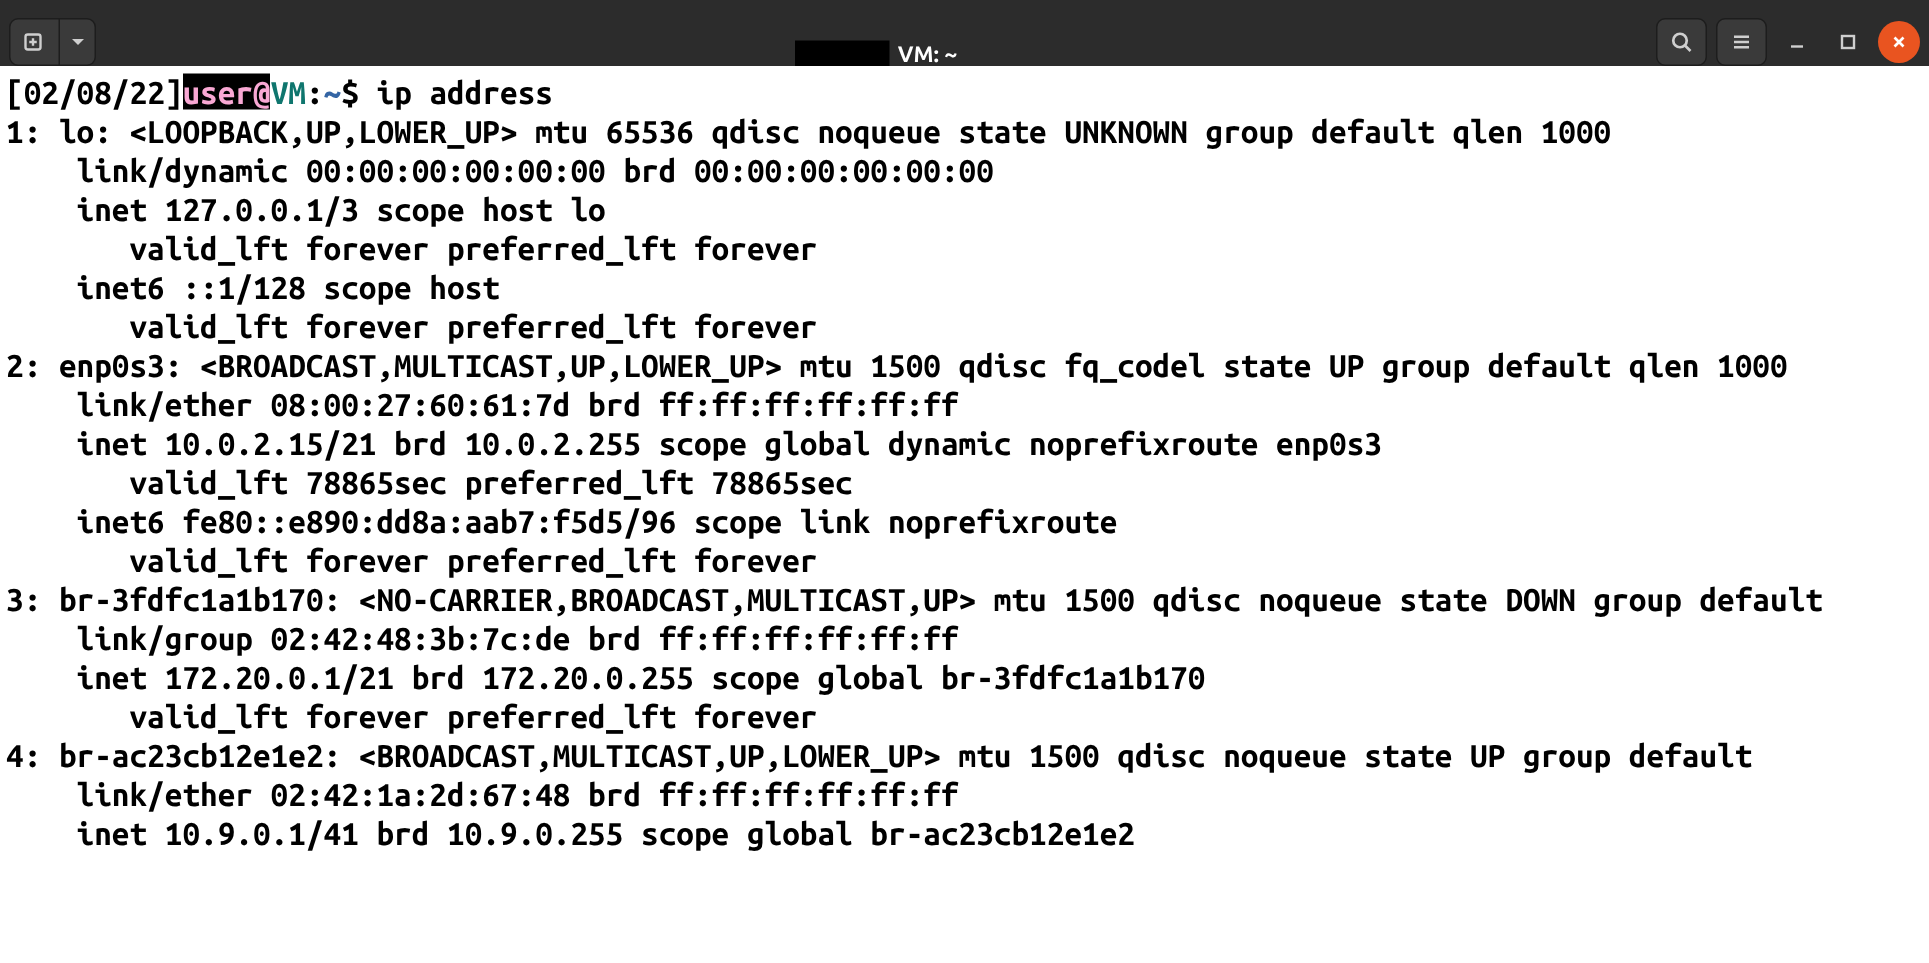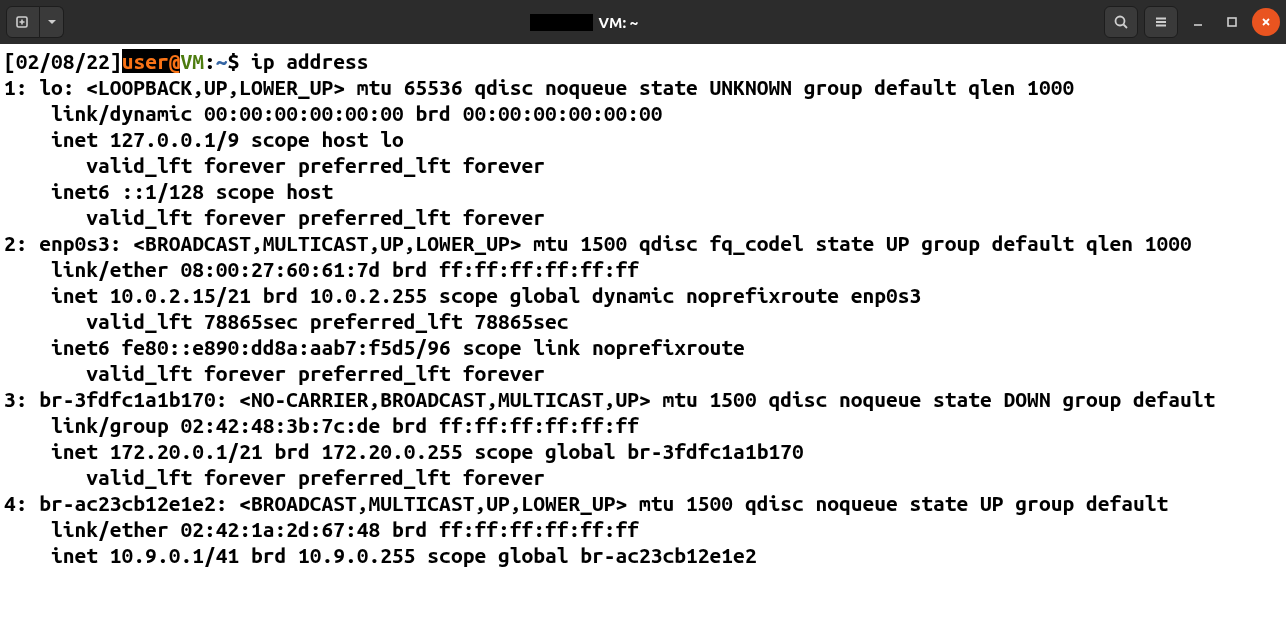--- a/index.html
+++ b/index.html
@@ -7,22 +7,22 @@
       width: 1286px;
       height: 642px;
       background: #ffffff;
       font-family: "Ubuntu Mono", "DejaVu Sans Mono", monospace;
       overflow: hidden;
     }
     .titlebar {
       height: 44px;
       background: #2c2c2c;
       display: flex;
-      align-items: center;
-      padding: 15px 6px;
+      align-items: flex-end;
+      padding: 0 6px;
       color: #e8e8e8;
     }
     .tb-left { display: flex; align-items: center; gap: 0; }
     .tb-btn {
       width: 34px;
       height: 32px;
       background: #3a3a3a;
       border: 1px solid #1d1d1d;
       display: flex;
       align-items: center;
@@ -61,23 +61,23 @@
     .win-btn.close { background: #e95420; color: #fff; }
     .terminal {
       padding: 4px 4px 0 4px;
       white-space: pre;
       font-size: 21px;
       line-height: 26px;
       color: #000000;
       font-weight: bold;
       font-family: "Ubuntu Mono", "DejaVu Sans Mono", monospace;
     }
-    .host { color: #4d7c0f; font-weight: bold; }
+    .host { color: #0f766e; font-weight: bold; }
     .tilde { color: #3465a4; font-weight: bold; }
-    .redact-inline { background: #000000; color: #f97316; text-align: right; }
+    .redact-inline { background: #000000; color: #f9a8d4; text-align: right; }
   </style>
 </head>
 <body>
 
 <div class="titlebar">
   <div class="tb-left">
     <div class="tb-btn newtab">
       <svg width="16" height="16" viewBox="0 0 16 16" fill="none" stroke="currentColor" stroke-width="1.6">
         <rect x="2" y="3" width="10" height="10" rx="1.5"></rect>
         <path d="M7 5.5 v5 M4.5 8 h5"></path>
@@ -121,21 +121,21 @@
       <svg width="12" height="12" viewBox="0 0 12 12" stroke="currentColor" stroke-width="1.8">
         <path d="M3 3 L9 9 M9 3 L3 9"></path>
       </svg>
     </div>
   </div>
 </div>
 
 <pre class="terminal"><span>[</span><span>02/08/22</span><span>]</span><span class="redact-inline">user@</span><span class="host">VM</span><span>:</span><span class="tilde">~</span><span>$ </span><span>ip address</span>
 <span>1: lo: &lt;LOOPBACK,UP,LOWER_UP&gt; mtu 65536 qdisc noqueue state UNKNOWN group default qlen 1000</span>
 <span>    link/dynamic 00:00:00:00:00:00 brd 00:00:00:00:00:00</span>
-<span>    inet 127.0.0.1/9 scope host lo</span>
+<span>    inet 127.0.0.1/3 scope host lo</span>
 <span>       valid_lft forever preferred_lft forever</span>
 <span>    inet6 ::1/128 scope host</span>
 <span>       valid_lft forever preferred_lft forever</span>
 <span>2: enp0s3: &lt;BROADCAST,MULTICAST,UP,LOWER_UP&gt; mtu 1500 qdisc fq_codel state UP group default qlen 1000</span>
 <span>    link/ether 08:00:27:60:61:7d brd ff:ff:ff:ff:ff:ff</span>
 <span>    inet 10.0.2.15/21 brd 10.0.2.255 scope global dynamic noprefixroute enp0s3</span>
 <span>       valid_lft 78865sec preferred_lft 78865sec</span>
 <span>    inet6 fe80::e890:dd8a:aab7:f5d5/96 scope link noprefixroute</span>
 <span>       valid_lft forever preferred_lft forever</span>
 <span>3: br-3fdfc1a1b170: &lt;NO-CARRIER,BROADCAST,MULTICAST,UP&gt; mtu 1500 qdisc noqueue state DOWN group default</span>

